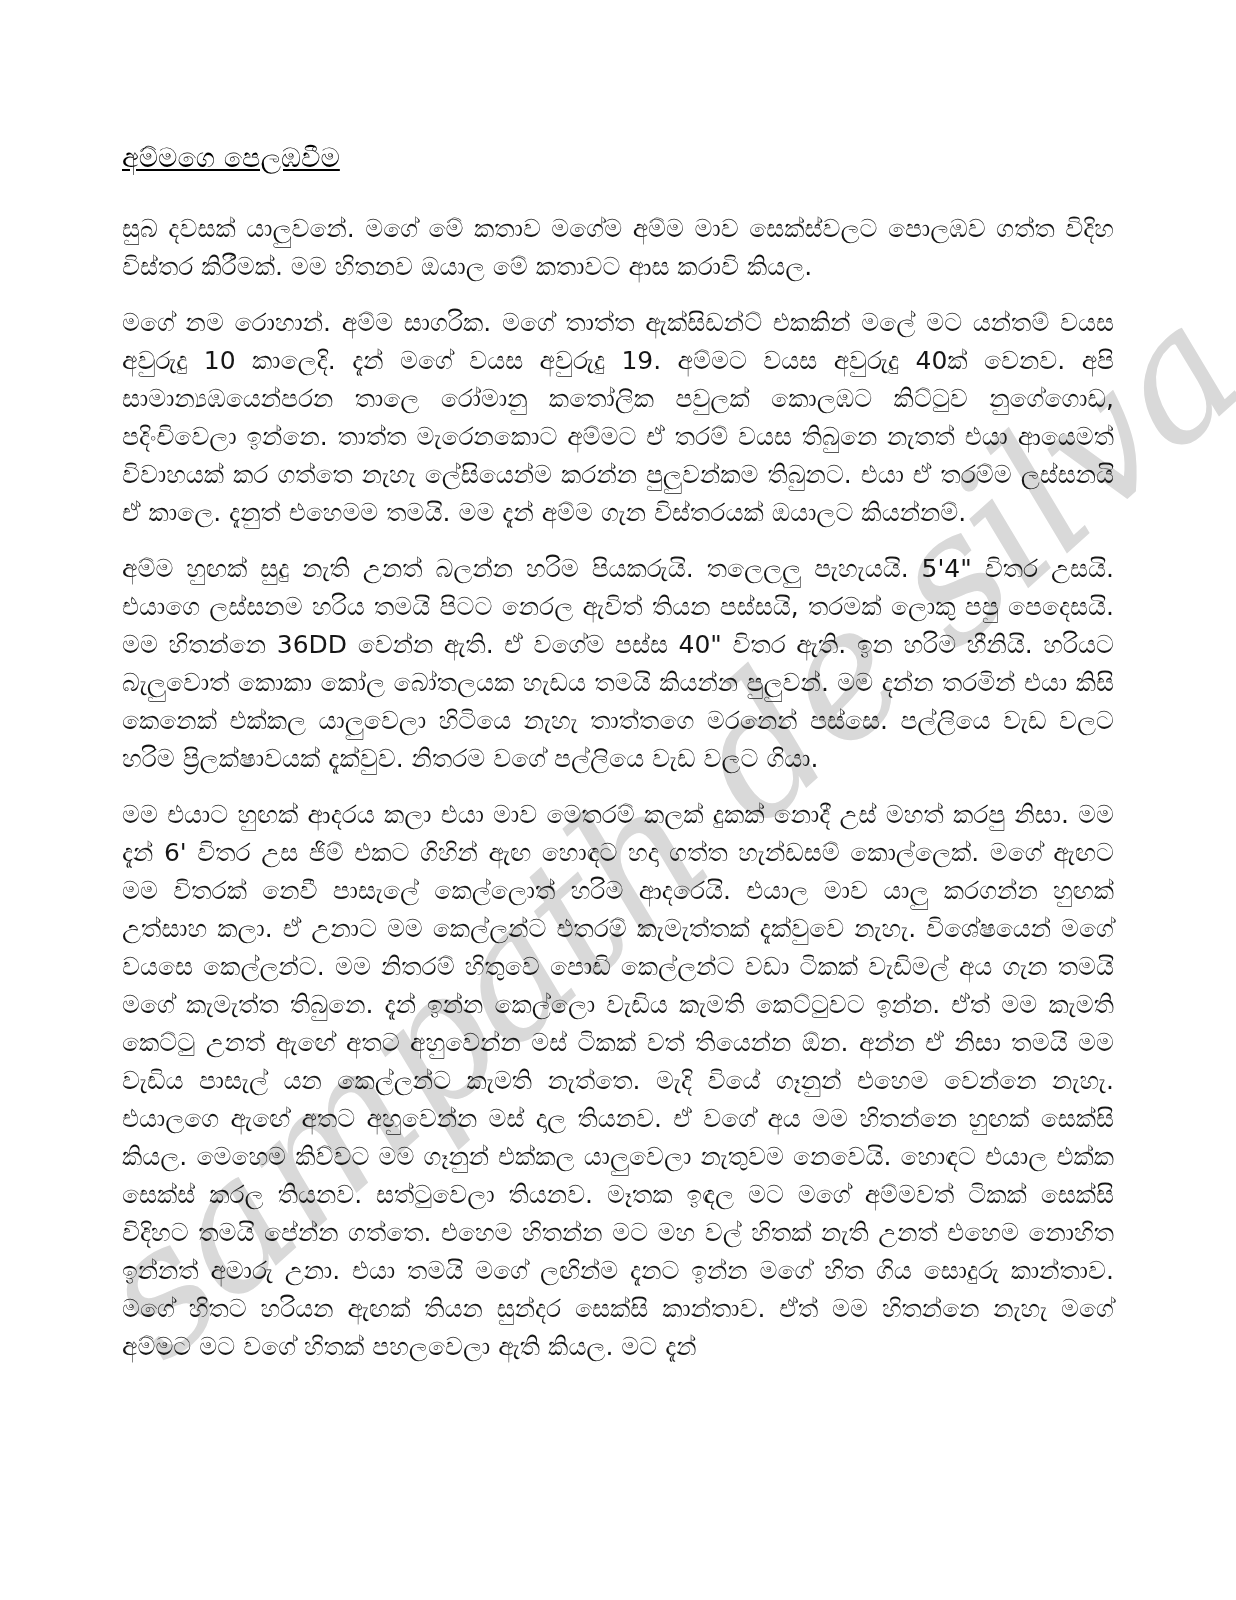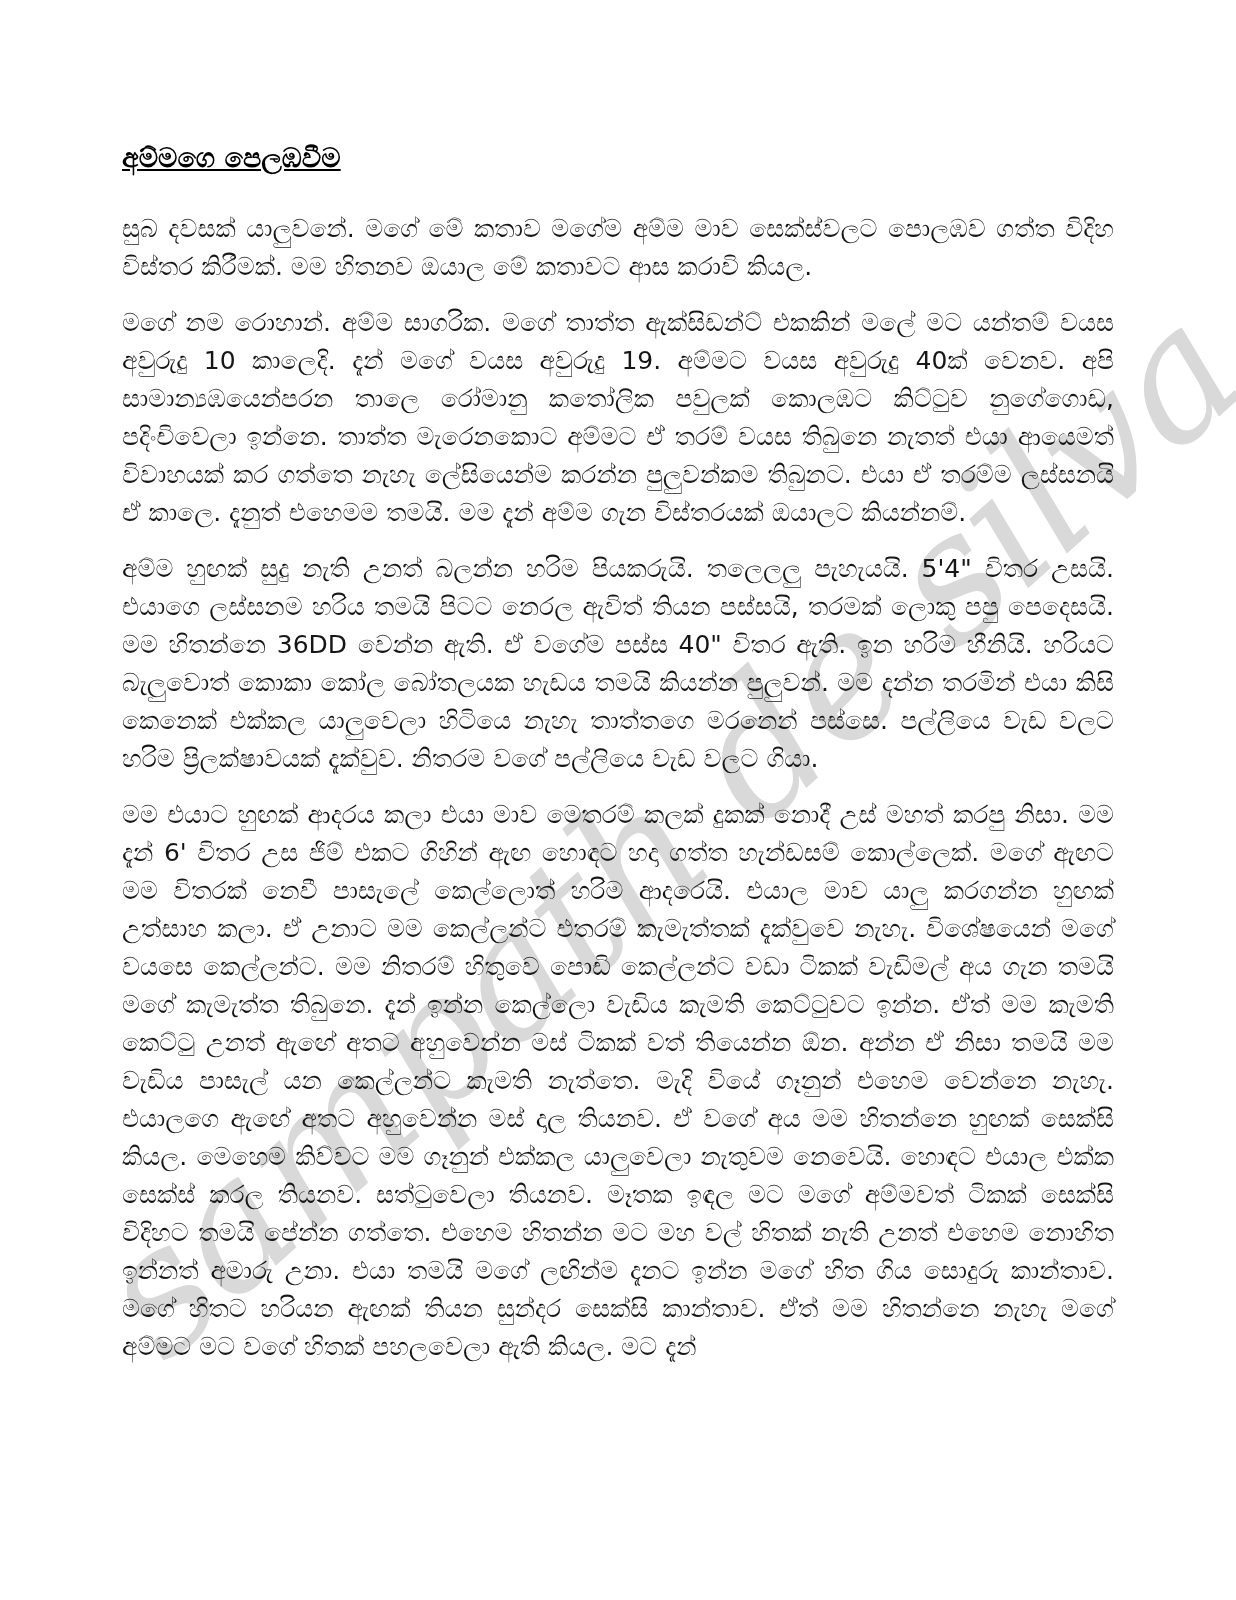--- a/index.html
+++ b/index.html
@@ -37,21 +37,21 @@
     top: 138px;
     width: 992px;
     z-index: 1;
     color: #161616;
     font-size: 25px;
     line-height: 38px;
     text-align: justify;
   }
   .doc-title {
     font-size: 27px;
-    font-weight: bold;
+    font-weight: normal;
     text-decoration: underline;
     text-align: left;
     margin: 0 0 32px 0;
     line-height: 40px;
     color: #000000;
   }
   .content p {
     margin: 0 0 18px 0;
   }
 </style>

